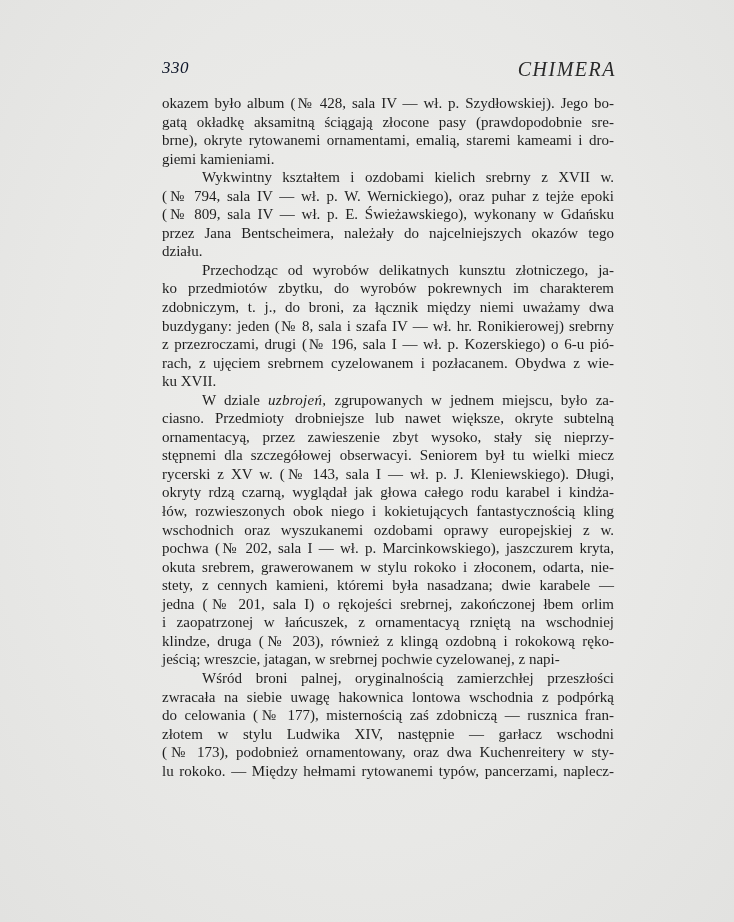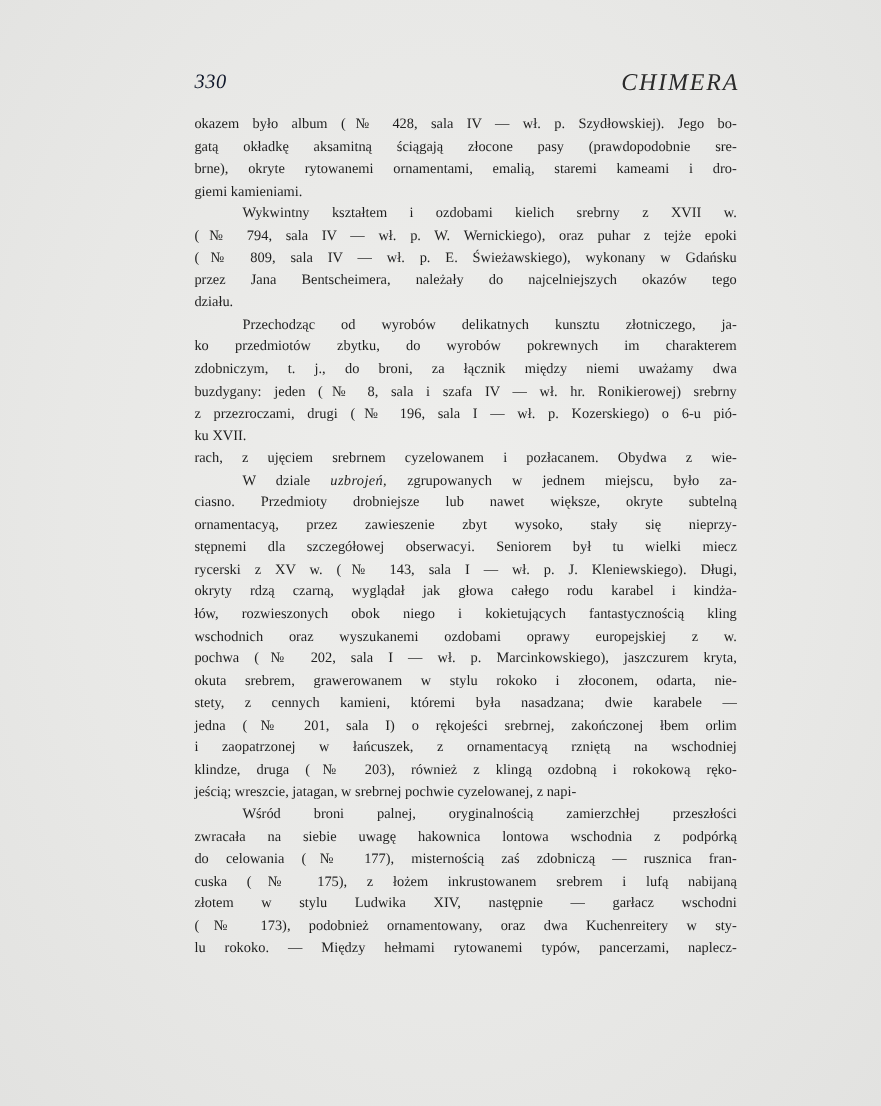--- a/index.html
+++ b/index.html
@@ -17,21 +17,21 @@
     .page-number {
       position: absolute; left: 0; top: 0;
       font-style: italic; font-size: 17px; letter-spacing: 0.5px; color: #0f172a;
     }
     .running-title {
       position: absolute; right: 0; top: 0;
       font-style: italic; font-size: 20px; letter-spacing: 1.5px; color: #2a2a2a;
     }
     .text-body {
       position: absolute; left: 162px; top: 94px; width: 452px;
-      font-size: 12px; line-height: 18.55px;
+      font-size: 15px; line-height: 18.55px;
       text-align: justify; text-justify: inter-word;
     }
     .line {
       display: block; height: 18.55px; white-space: nowrap;
       text-align: justify; text-align-last: justify;
     }
     .line.last { text-align-last: left; font-family: Liberation Serif, serif; }
     .line.indent { padding-left: 40px; }
     .para { margin: 0; }
     .para + .para { margin-top: 0; }
@@ -61,22 +61,22 @@
     <span class="line">przez Jana Bentscheimera, należały do najcelniejszych okazów tego</span>
     <span class="line last">działu.</span>
   </div>
 
   <div class="para">
     <span class="line indent">Przechodząc od wyrobów delikatnych kunsztu złotniczego, ja-</span>
     <span class="line">ko przedmiotów zbytku, do wyrobów pokrewnych im charakterem</span>
     <span class="line">zdobniczym, t. j., do broni, za łącznik między niemi uważamy dwa</span>
     <span class="line">buzdygany: jeden (№ 8, sala i szafa IV — wł. hr. Ronikierowej) srebrny</span>
     <span class="line">z przezroczami, drugi (№ 196, sala I — wł. p. Kozerskiego) o 6-u pió-</span>
+    <span class="line">rach, z ujęciem srebrnem cyzelowanem i pozłacanem. Obydwa z wie-</span>
     <span class="line last">ku XVII.</span>
-    <span class="line">rach, z ujęciem srebrnem cyzelowanem i pozłacanem. Obydwa z wie-</span>
   </div>
 
   <div class="para">
     <span class="line indent"><span>W dziale </span><em class="italic-term">uzbrojeń,</em><span> zgrupowanych w jednem miejscu, było za-</span></span>
     <span class="line">ciasno. Przedmioty drobniejsze lub nawet większe, okryte subtelną</span>
     <span class="line">ornamentacyą, przez zawieszenie zbyt wysoko, stały się nieprzy-</span>
     <span class="line">stępnemi dla szczegółowej obserwacyi. Seniorem był tu wielki miecz</span>
     <span class="line">rycerski z XV w. (№ 143, sala I — wł. p. J. Kleniewskiego). Długi,</span>
     <span class="line">okryty rdzą czarną, wyglądał jak głowa całego rodu karabel i kindża-</span>
     <span class="line">łów, rozwieszonych obok niego i kokietujących fantastycznością kling</span>
@@ -87,19 +87,18 @@
     <span class="line">jedna (№ 201, sala I) o rękojeści srebrnej, zakończonej łbem orlim</span>
     <span class="line">i zaopatrzonej w łańcuszek, z ornamentacyą rzniętą na wschodniej</span>
     <span class="line">klindze, druga (№ 203), również z klingą ozdobną i rokokową ręko-</span>
     <span class="line last">jeścią; wreszcie, jatagan, w srebrnej pochwie cyzelowanej, z napi-</span>
   </div>
 
   <div class="para">
     <span class="line indent">Wśród broni palnej, oryginalnością zamierzchłej przeszłości</span>
     <span class="line">zwracała na siebie uwagę hakownica lontowa wschodnia z podpórką</span>
     <span class="line">do celowania (№ 177), misternością zaś zdobniczą — rusznica fran-</span>
-    <span class="line">cuska (№ 175), z łożem inkrustowanem srebrem i lufą nabijaną</span>
     <span class="line">złotem w stylu Ludwika XIV, następnie — garłacz wschodni</span>
     <span class="line">(№ 173), podobnież ornamentowany, oraz dwa Kuchenreitery w sty-</span>
     <span class="line">lu rokoko. — Między hełmami rytowanemi typów, pancerzami, naplecz-</span>
   </div>
 
 </div>
 
 </body></html>

